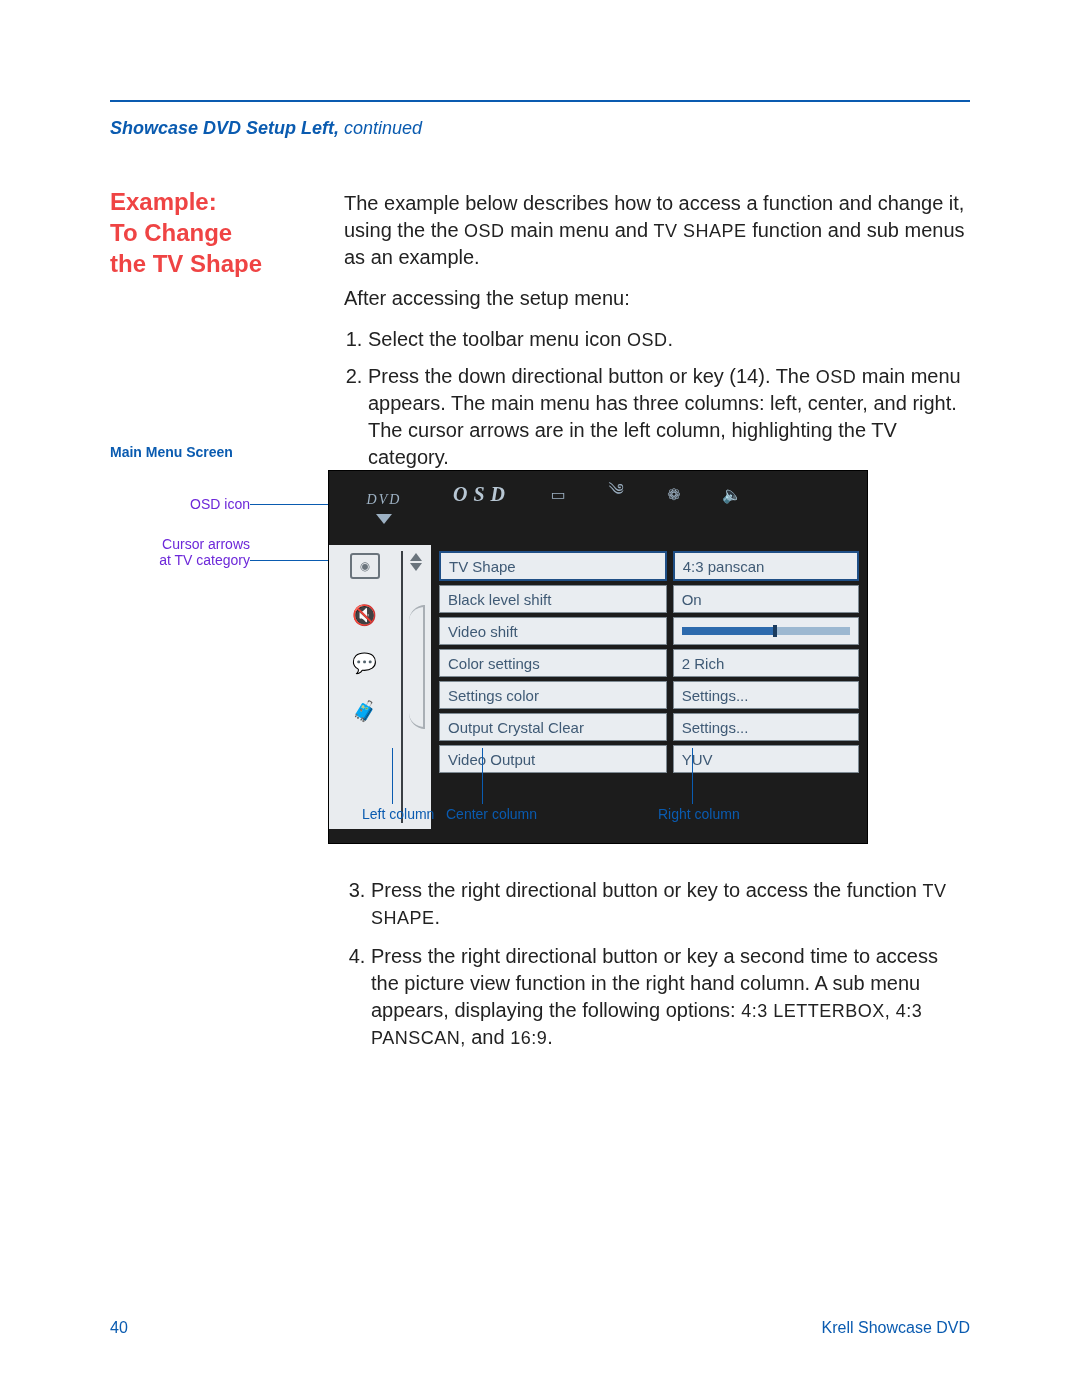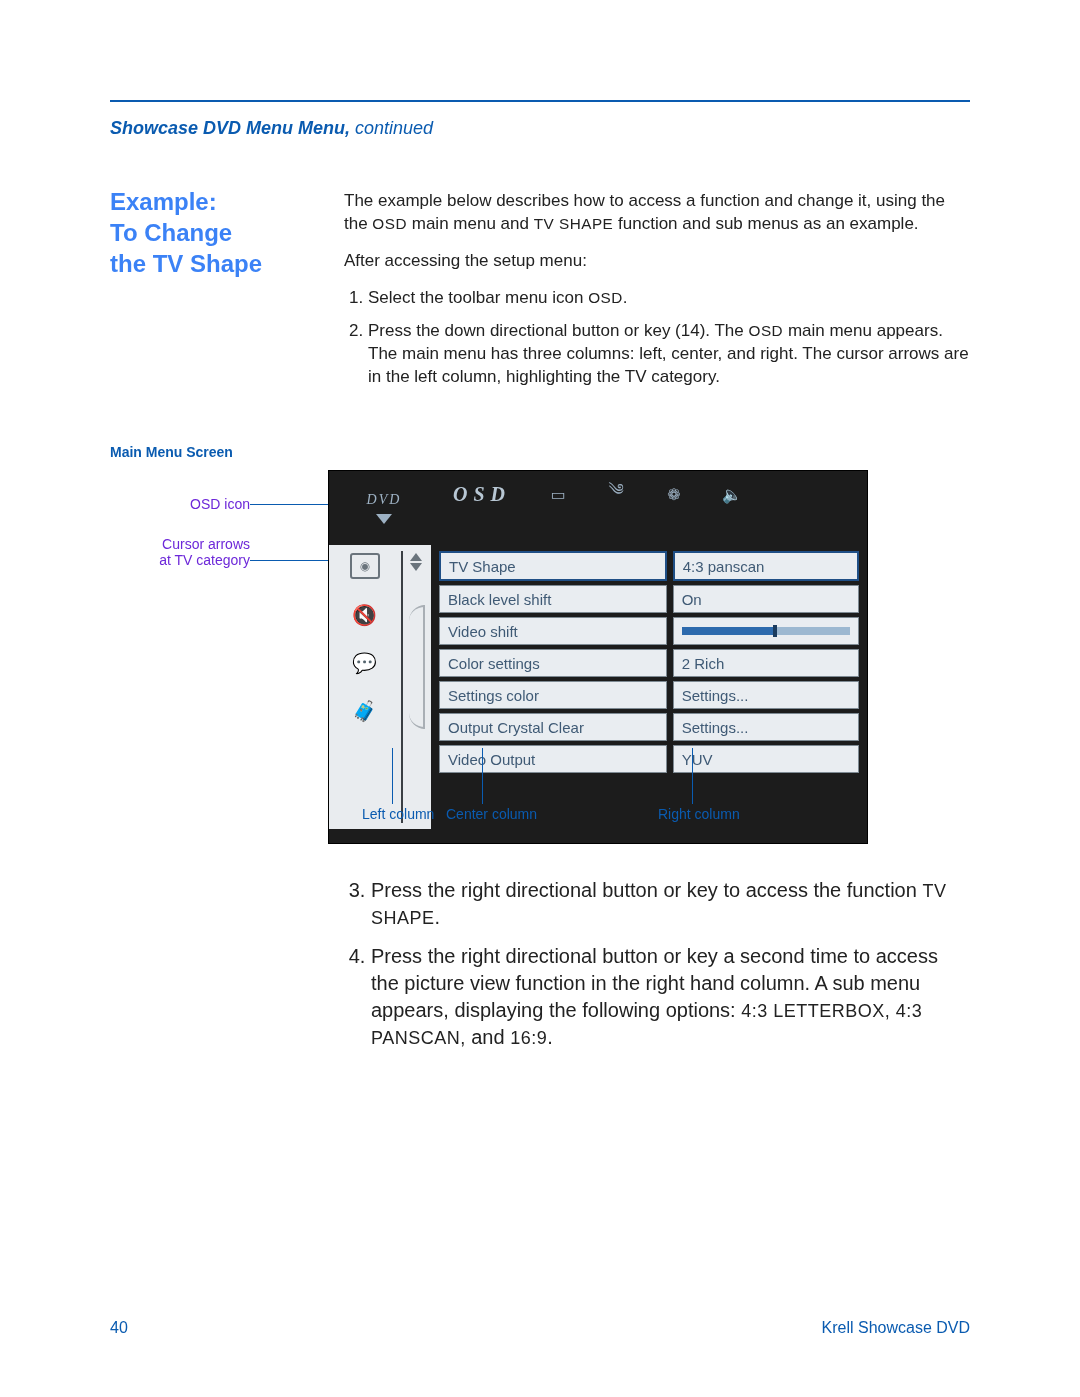--- a/index.html
+++ b/index.html
@@ -41,29 +41,29 @@
     left: 110px;
     top: 190px;
     display: flex;
     gap: 24px;
     width: 860px;
   }
   .left-col {
     width: 210px;
   }
   .example-heading {
-    color: #3b82f6;
+    color: #ef4444;
     font-weight: bold;
     font-size: 24px;
     line-height: 1.3;
     margin-top: -4px;
   }
   .right-col {
     flex: 1;
-    font-size: 17px;
+    font-size: 20px;
     line-height: 1.35;
   }
   .right-col p { margin: 0 0 14px 0; }
   .smallcaps { font-variant: small-caps; font-size: 0.9em; letter-spacing: 0.5px; }
   ol.steps {
     padding-left: 24px;
     margin: 0 0 14px 0;
   }
   ol.steps li { margin-bottom: 10px; }
 
@@ -335,21 +335,21 @@
     color:#0a5bb0;
     font-size: 16px;
   }
 </style>
 </head>
 <body>
 
 <div class="page">
   <div class="rule"></div>
   <div class="section-header">
-    <span>Showcase DVD Menu Menu,</span>
+    <span>Showcase DVD Setup Left,</span>
     <span class="cont"> continued</span>
   </div>
 
   <div class="layout">
     <div class="left-col">
       <div class="example-heading">
         <div>Example:</div>
         <div>To Change</div>
         <div>the TV Shape</div>
       </div>

